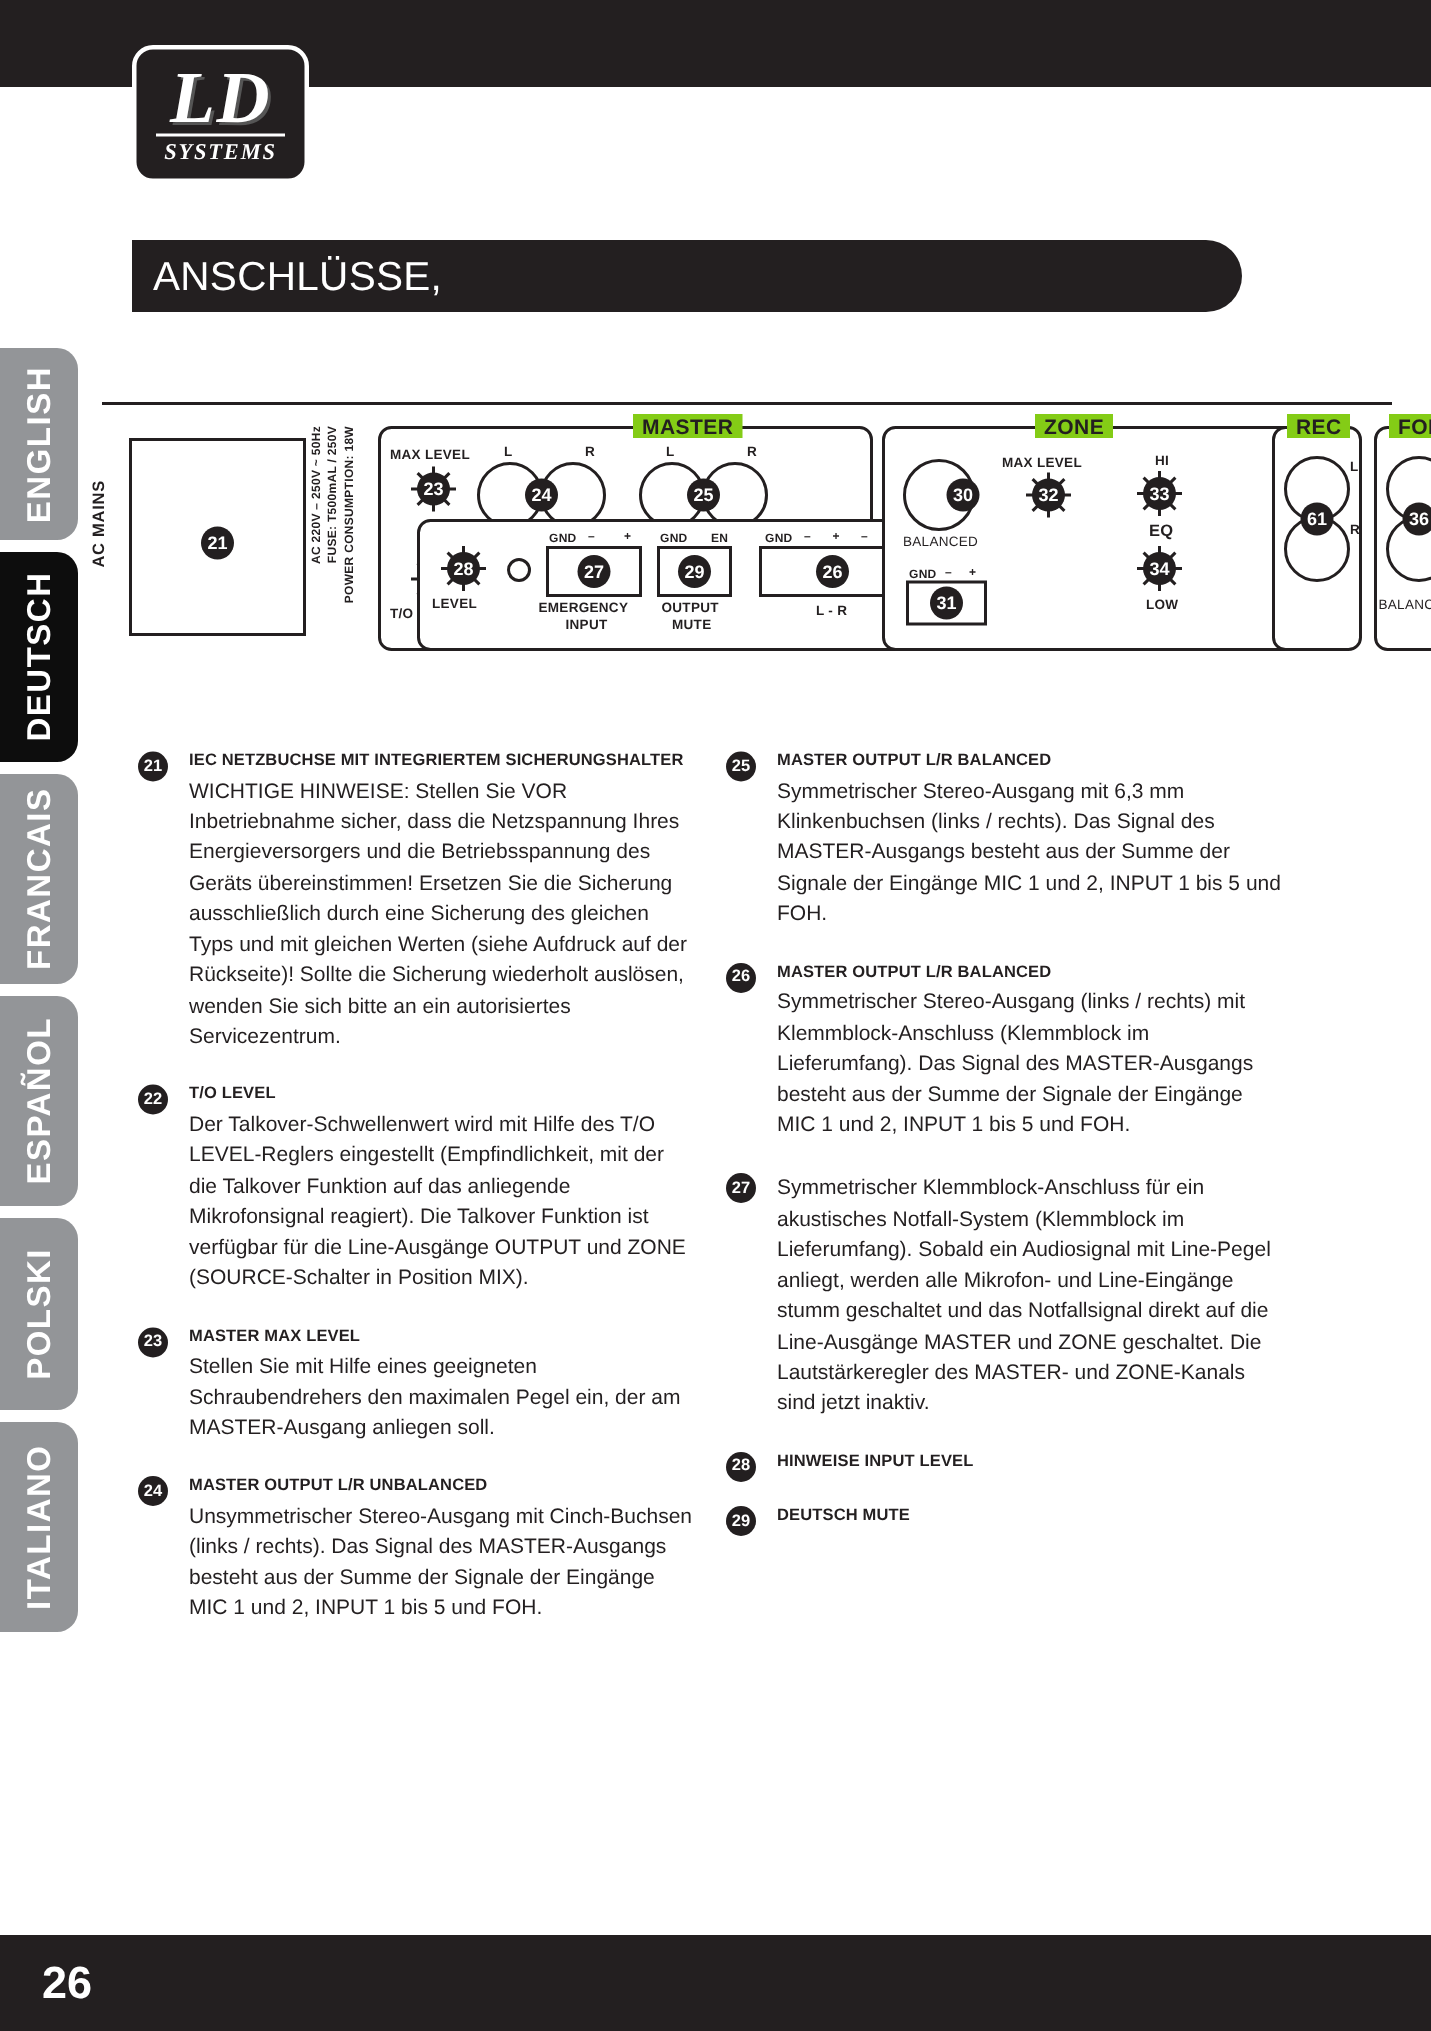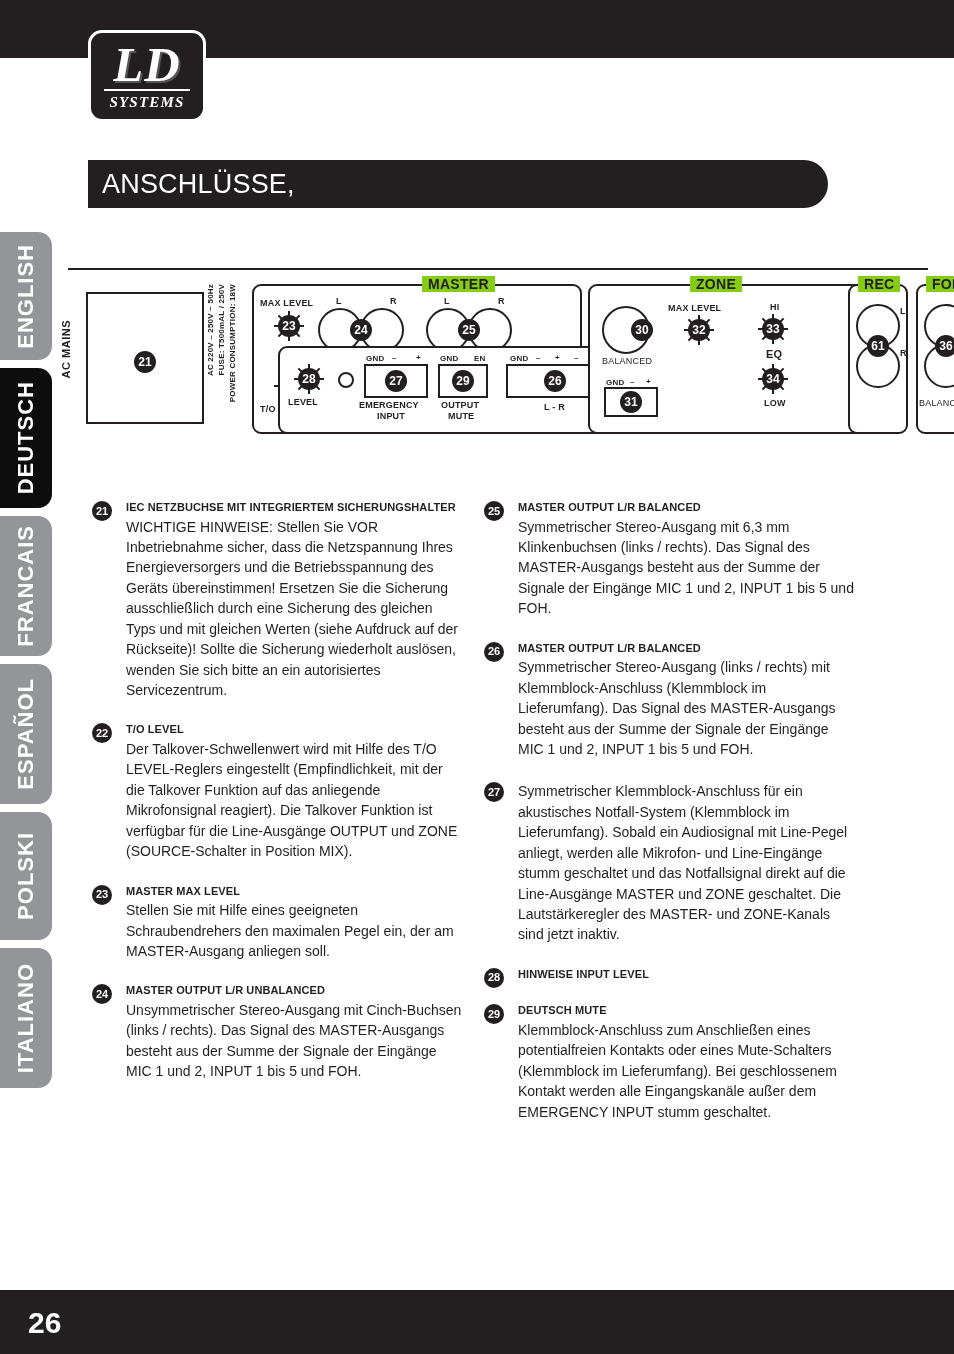--- a/index.html
+++ b/index.html
@@ -352,21 +352,20 @@
         <div class="num">27</div>
         <p>Symmetrischer Klemmblock-Anschluss für ein akustisches Notfall-System (Klemmblock im Lieferumfang). Sobald ein Audiosignal mit Line-Pegel anliegt, werden alle Mikrofon- und Line-Eingänge stumm geschaltet und das Notfallsignal direkt auf die Line-Ausgänge MASTER und ZONE geschaltet. Die Lautstärkeregler des MASTER- und ZONE-Kanals sind jetzt inaktiv.</p>
       </div>
       <div class="entry">
         <div class="num">28</div>
         <h3>HINWEISE INPUT LEVEL</h3>
       </div>
       <div class="entry">
         <div class="num">29</div>
         <h3>DEUTSCH MUTE</h3>
-        <p>Klemmblock-Anschluss zum Anschließen eines potentialfreien Kontakts oder eines Mute-Schalters (Klemmblock im Lieferumfang). Bei geschlossenem Kontakt werden alle Eingangskanäle außer dem EMERGENCY INPUT stumm geschaltet.</p>
       </div>
     </div>
   </div>
 
   <div class="footer">
     <div class="pageno">26</div>
   </div>
 
 </div>
 

